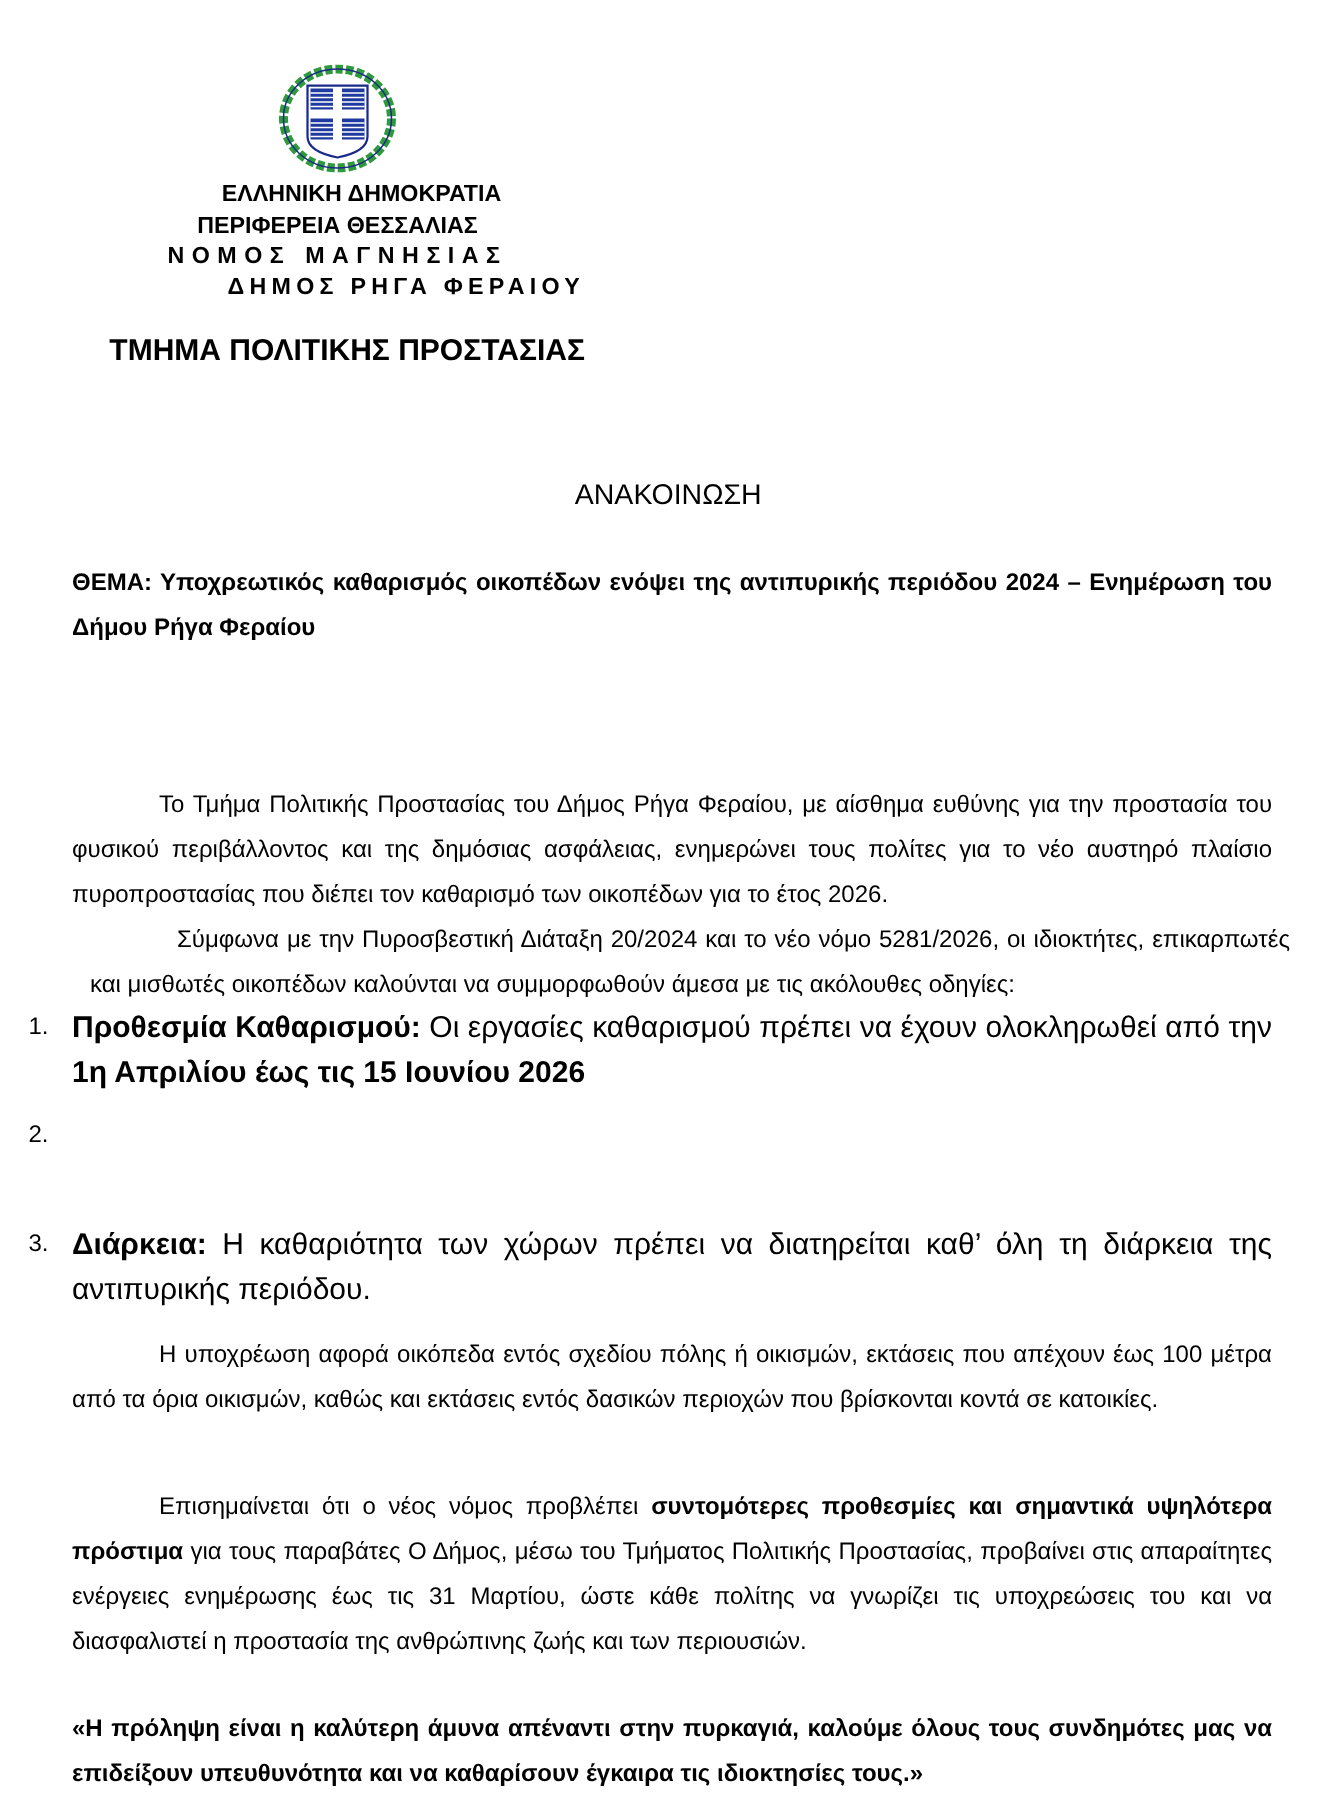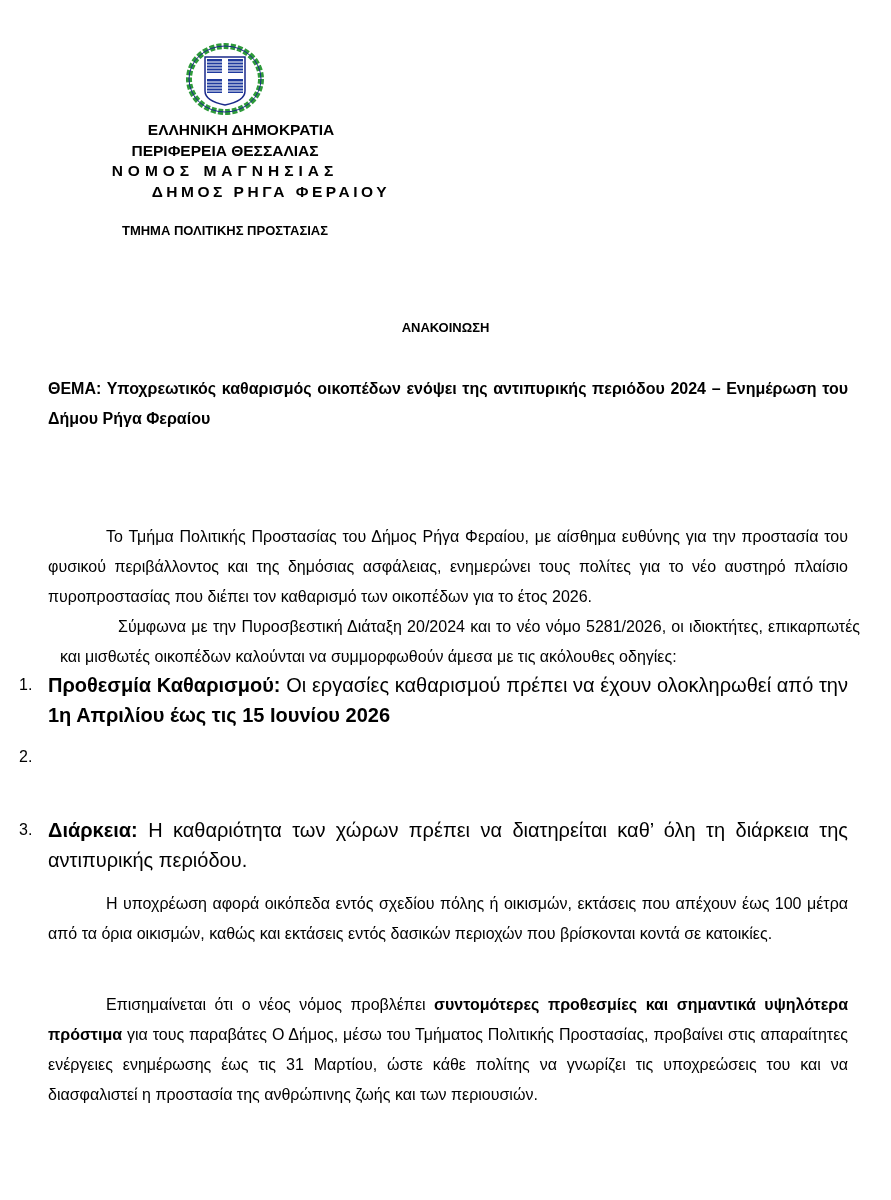--- a/index.html
+++ b/index.html
@@ -5,23 +5,23 @@
   html, body { margin: 0; padding: 0; background: #ffffff; }
   body { width: 891px; height: 1200px; position: relative; overflow: hidden;
          font-family: "Liberation Sans", sans-serif; color: #000; }
   .page { position: absolute; left: 0; top: 0; width: 891px; height: 1200px; }
 
   .emblem { position: absolute; left: 185px; top: 43px; width: 80px; height: 72px; }
   .hdr-line { position: absolute; left: 0; width: 100%; text-align: center; font-size: 15.5px; font-weight: bold; white-space: nowrap; }
   .spaced1 { letter-spacing: 5px; }
   .spaced2 { letter-spacing: 3.5px; }
 
-  .dept { position: absolute; left: 60px; width: 330px; top: 223px; text-align: center; font-size: 13px; font-weight: bold; }
+  .dept { position: absolute; left: 60px; width: 330px; top: 223px; text-align: right; font-size: 20px; font-weight: bold; }
 
-  .title { position: absolute; left: 0; width: 891px; top: 320px; text-align: center; font-size: 13px; font-weight: bold; }
+  .title { position: absolute; left: 0; width: 891px; top: 320px; text-align: center; font-size: 19px; font-weight: normal; }
 
   .block { position: absolute; left: 48px; width: 800px; font-size: 16px; line-height: 30px; text-align: justify; }
   .bold { font-weight: bold; }
   .indent { text-indent: 58px; }
 
   .subject { top: 374px; font-weight: bold; }
   .date { top: 463px; font-weight: bold; }
 
   .list-item { position: absolute; left: 48px; width: 800px; font-size: 20px; line-height: 30px; text-align: justify; }
   .list-num { position: absolute; left: 19px; font-size: 16px; line-height: 30px; }
@@ -89,14 +89,15 @@
   <div class="list-item" style="top:815px;">
     <span class="bold">Διάρκεια:</span><span> Η καθαριότητα των χώρων πρέπει να διατηρείται καθ’ όλη τη διάρκεια της αντιπυρικής περιόδου.</span>
   </div>
 
   <div class="block indent" style="top:889px;">Η υποχρέωση αφορά οικόπεδα εντός σχεδίου πόλης ή οικισμών, εκτάσεις που απέχουν έως 100 μέτρα από τα όρια οικισμών, καθώς και εκτάσεις εντός δασικών περιοχών που βρίσκονται κοντά σε κατοικίες.</div>
 
   <div class="block indent" style="top:990px;">
     <span>Επισημαίνεται ότι ο νέος νόμος προβλέπει </span><span class="bold">συντομότερες προθεσμίες και σημαντικά υψηλότερα πρόστιμα</span><span> για τους παραβάτες Ο Δήμος, μέσω του Τμήματος Πολιτικής Προστασίας, προβαίνει στις απαραίτητες ενέργειες ενημέρωσης έως τις 31 Μαρτίου, ώστε κάθε πολίτης να γνωρίζει τις υποχρεώσεις του και να διασφαλιστεί η προστασία της ανθρώπινης ζωής και των περιουσιών.</span>
   </div>
 
+  <div class="block bold" style="top:1138px;">«Η πρόληψη είναι η καλύτερη άμυνα απέναντι στην πυρκαγιά, καλούμε όλους τους συνδημότες μας να επιδείξουν υπευθυνότητα και να καθαρίσουν έγκαιρα τις ιδιοκτησίες τους.»</div>
 
 </div>
 
 </body></html>

